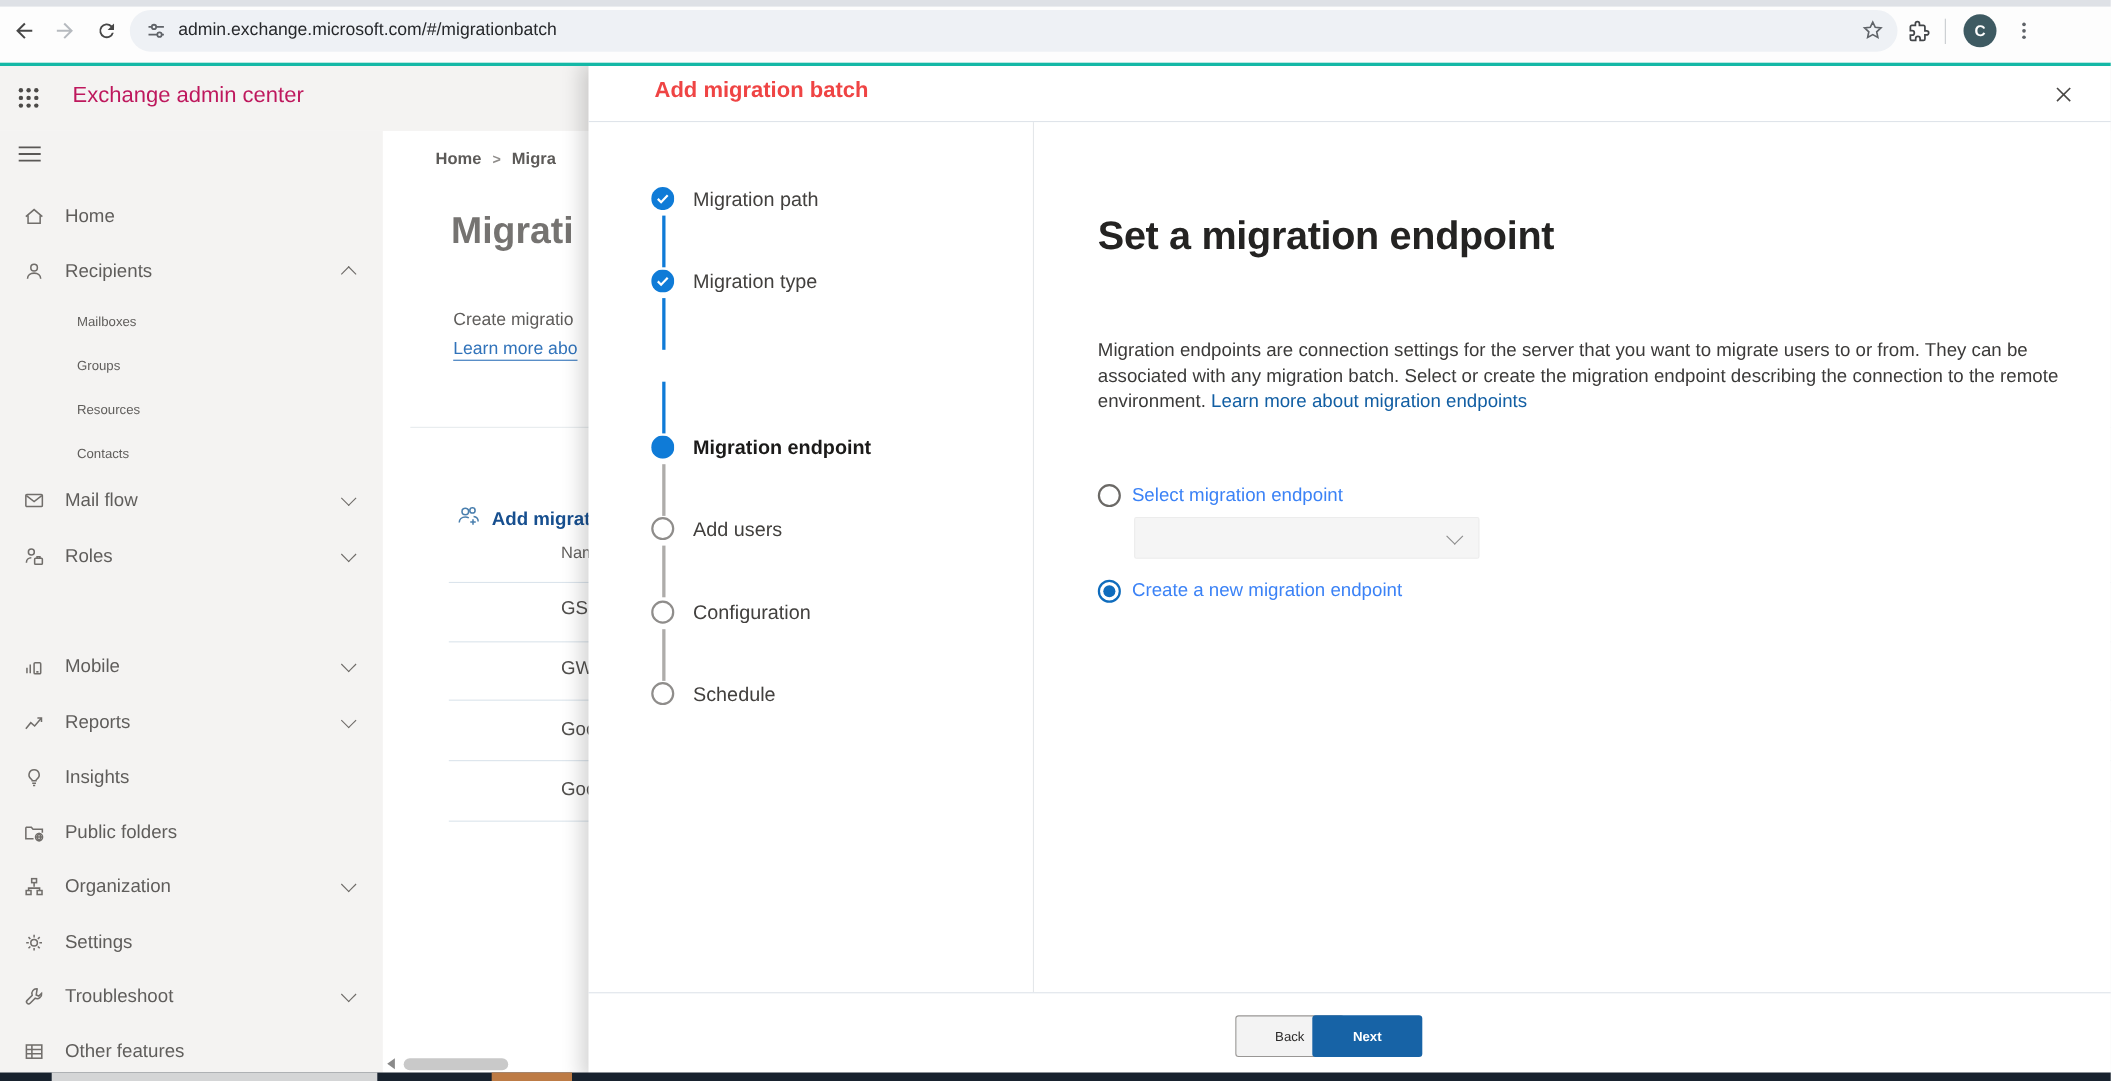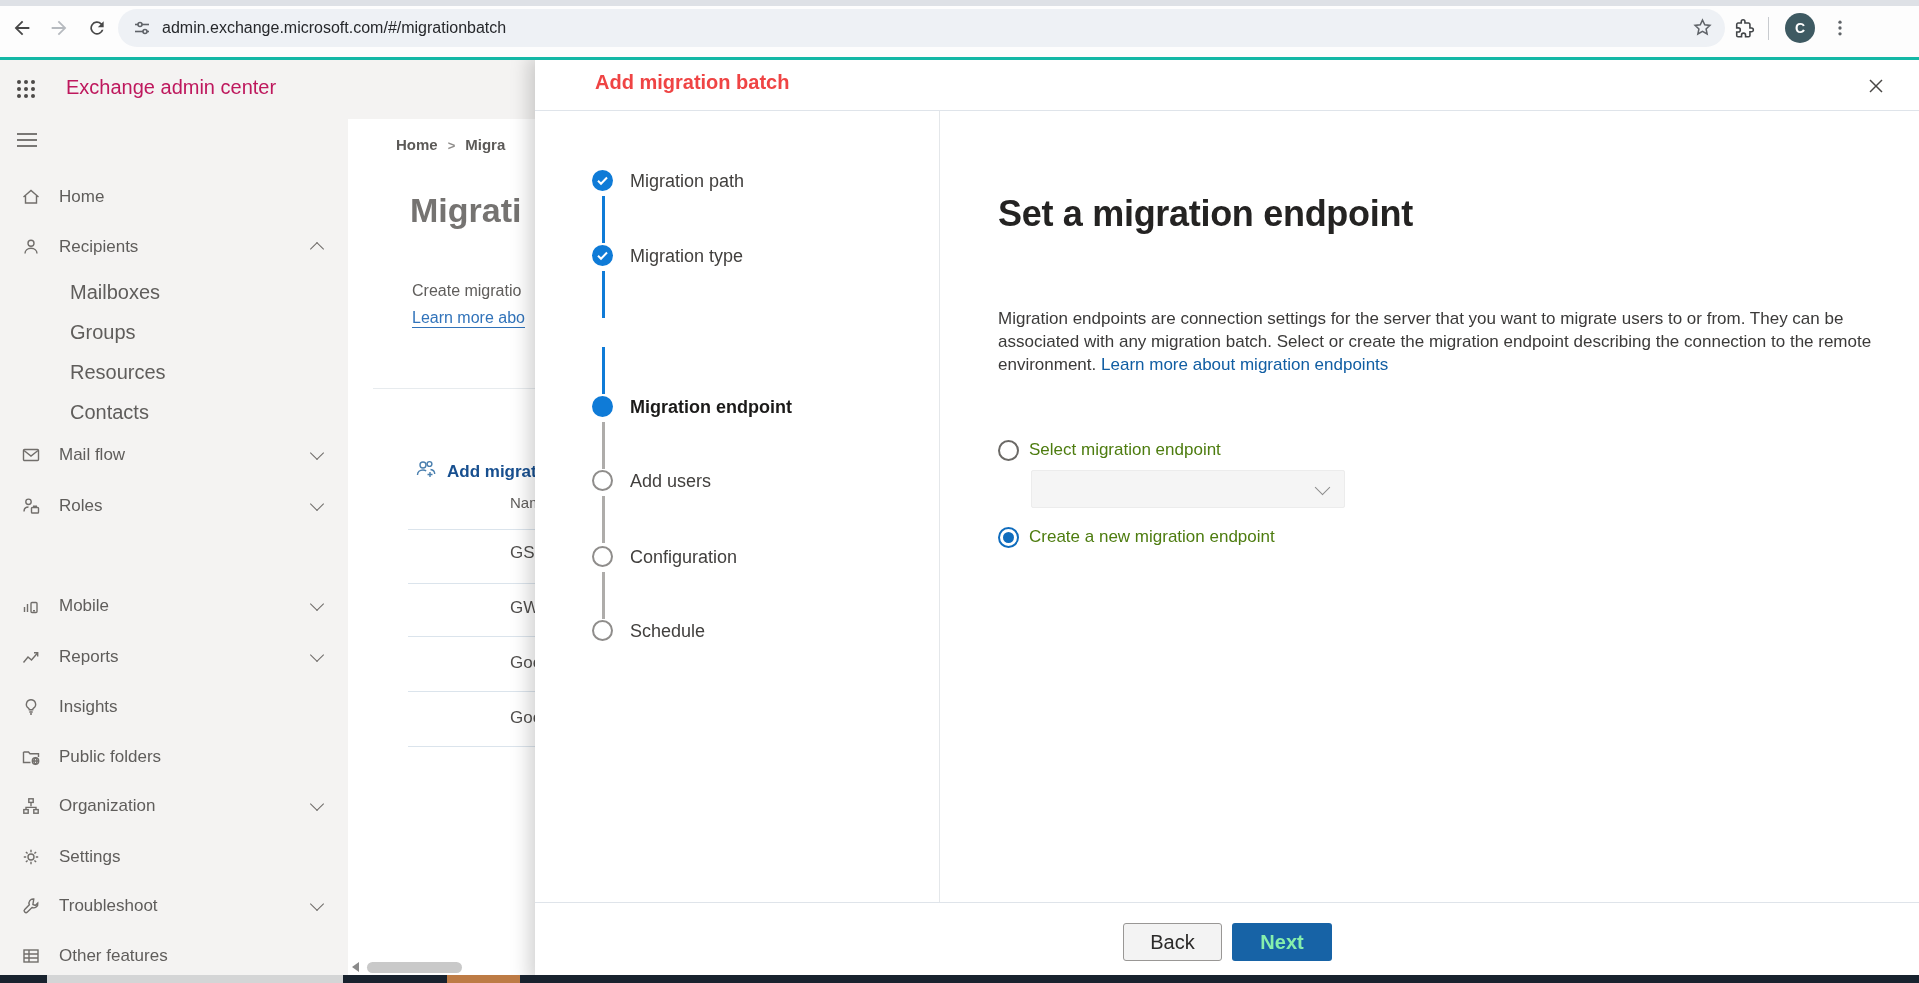--- a/index.html
+++ b/index.html
@@ -22,21 +22,21 @@
   
   .app-header{position:absolute;top:57px;left:0;right:0;height:62px;background:#f4f3f2;}
   .app-title{position:absolute;left:66px;top:19px;font-size:20px;color:#be185d;}
   .waffle{position:absolute;left:15px;top:21px;width:22px;height:22px;cursor:pointer;}
 
   
   .sidebar{position:absolute;top:119px;left:0;width:348px;bottom:8px;background:#f4f3f2;}
   .burger{position:absolute;left:16px;top:13px;cursor:pointer;}
   .nav-row{position:absolute;left:0;width:348px;height:40px;cursor:pointer;}
   .nav-row .lbl{position:absolute;left:59px;top:50%;transform:translateY(-50%);font-size:17px;color:#5f5d5b;white-space:nowrap;}
-  .nav-row.sub .lbl{left:70px;font-size:20px;}
+  .nav-row.sub .lbl{left:70px;font-size:12px;}
   .nav-row .ico{position:absolute;left:21px;top:50%;transform:translateY(-50%);width:20px;height:20px;}
   .sel-bar{position:absolute;left:0;top:3px;width:5px;height:34px;background:#5892cc;border-radius:2px;}
   .chev{position:absolute;left:312px;top:50%;width:9px;height:9px;border-right:1.6px solid #6e6b68;border-bottom:1.6px solid #6e6b68;}
   .chev.down{transform:translateY(-70%) rotate(45deg);}
   .chev.up{transform:translateY(-30%) rotate(-135deg);}
 
   
   .page{position:absolute;top:119px;left:348px;right:0;bottom:8px;background:#fff;}
   .crumb{position:absolute;left:48px;top:17px;font-size:15px;color:#5c5a58;white-space:nowrap;font-weight:bold;}
   .crumb .sep{color:#8f8d8b;margin:0 10px;font-size:13px;}
@@ -71,28 +71,28 @@
   .conn.gray{background:#aeacaa;}
 
   .dlg-h1{position:absolute;left:463px;top:136px;font-size:36px;font-weight:bold;color:#242322;letter-spacing:-.3px;white-space:nowrap;}
   .dlg-para{position:absolute;left:463px;top:250px;width:880px;font-size:17px;line-height:23px;color:#3b3a39;}
   .dlg-para a{color:#115ea3;text-decoration:none;}
 
   .radio-row{position:absolute;left:463px;height:24px;display:flex;align-items:center;cursor:pointer;}
   .rdo{width:17px;height:17px;border-radius:50%;border:2px solid #6b6966;background:#fff;margin-right:10px;flex:none;}
   .rdo.on{border-color:#0f6cbd;display:flex;align-items:center;justify-content:center;}
   .rdo.on::after{content:"";width:11px;height:11px;border-radius:50%;background:#0f6cbd;}
-  .radio-row .rl{font-size:17px;color:#4d7c0f;white-space:nowrap;}
+  .radio-row .rl{font-size:17px;color:#3b82f6;white-space:nowrap;}
   .dropdown{position:absolute;left:496px;top:413px;width:312px;height:36px;background:#f5f5f5;border:1px solid #ececec;border-radius:2px;cursor:pointer;}
   .dropdown .dchev{position:absolute;right:16px;top:11px;width:10px;height:10px;border-right:1.6px solid #8c8c8c;border-bottom:1.6px solid #8c8c8c;transform:rotate(45deg);}
   .dd-value{position:absolute;left:10px;top:8px;font-size:16px;color:#323130;}
 
-  .btn{position:absolute;top:866px;height:38px;border-radius:3px;display:flex;align-items:center;justify-content:center;font-size:20px;cursor:pointer;box-sizing:border-box;}
+  .btn{position:absolute;top:866px;height:38px;border-radius:3px;display:flex;align-items:center;justify-content:center;font-size:12px;cursor:pointer;box-sizing:border-box;}
   .btn-back{left:588px;width:99px;background:#f3f3f3;border:1px solid #999795;color:#2b2a29;}
-  .btn-next{left:697px;width:100px;background:#1763a6;color:#86efac;font-weight:bold;}
+  .btn-next{left:658px;width:100px;background:#1763a6;color:#ffffff;font-weight:bold;}
 
   
   .bottombar{position:absolute;left:0;right:0;bottom:0;height:8px;background:#18222e;z-index:50;}
   .bb-seg{position:absolute;top:0;height:8px;}
 </style>
 </head>
 <body>
 
 <div class="screen">
 

